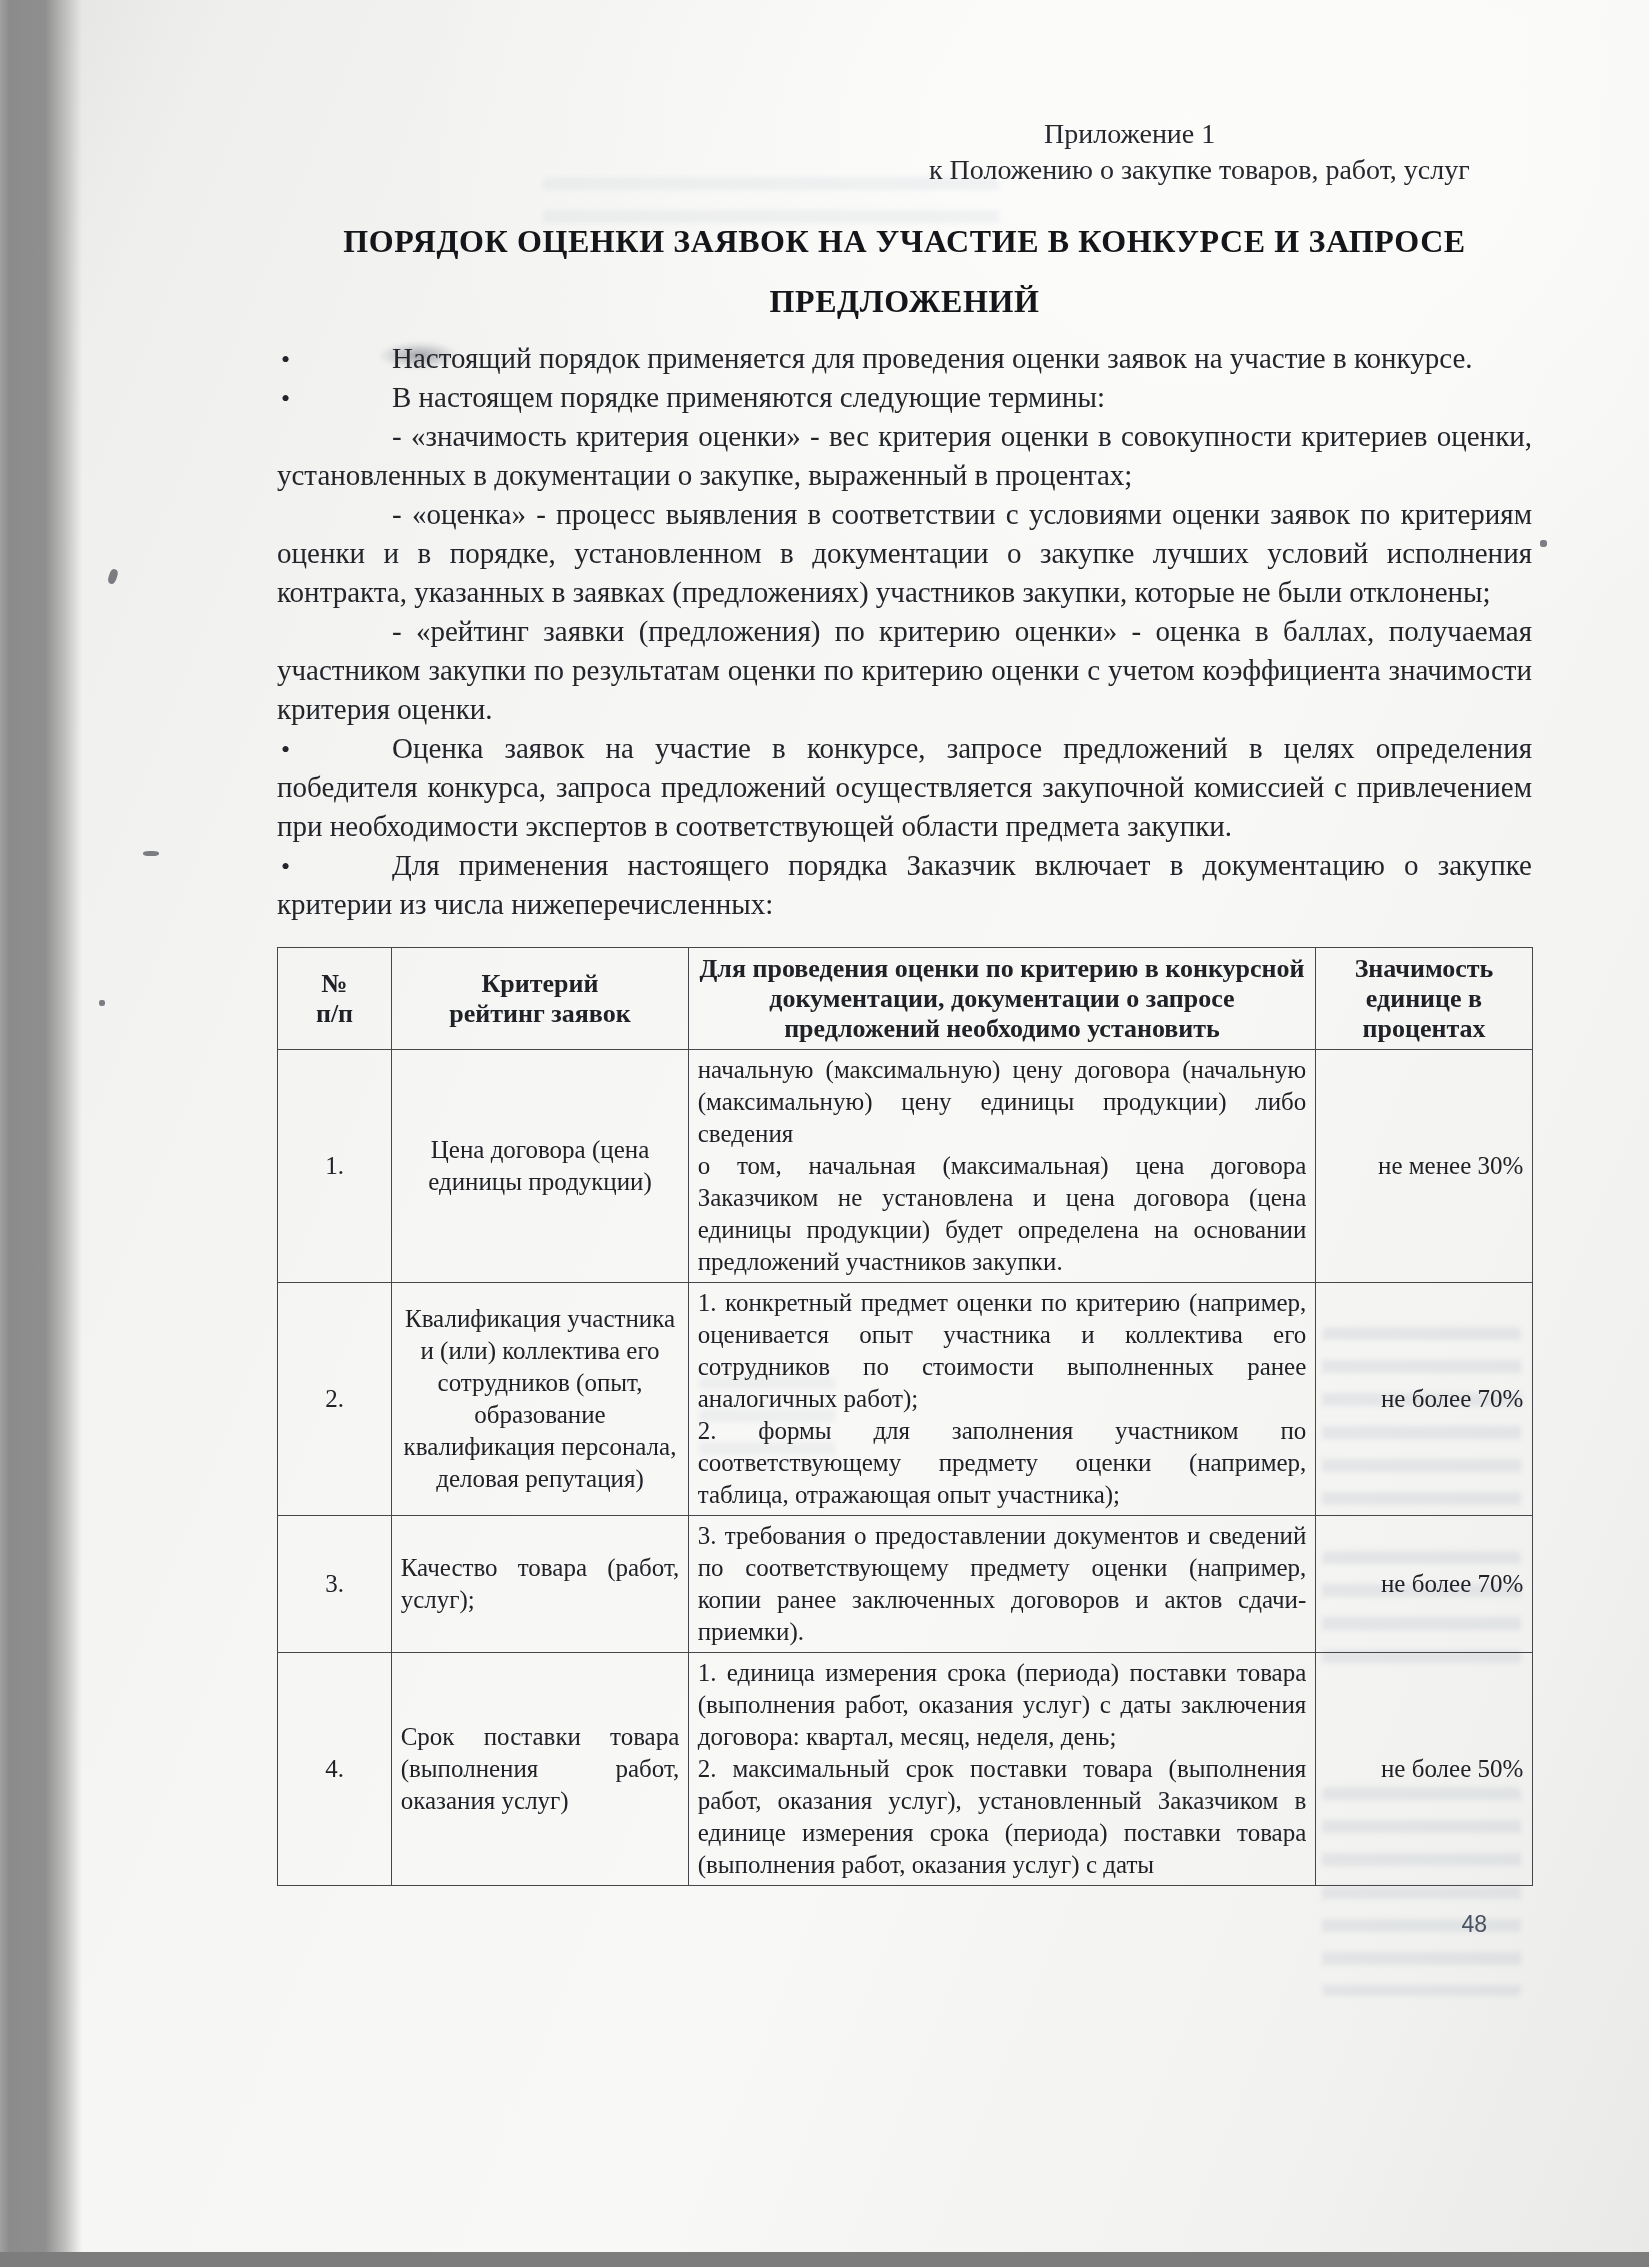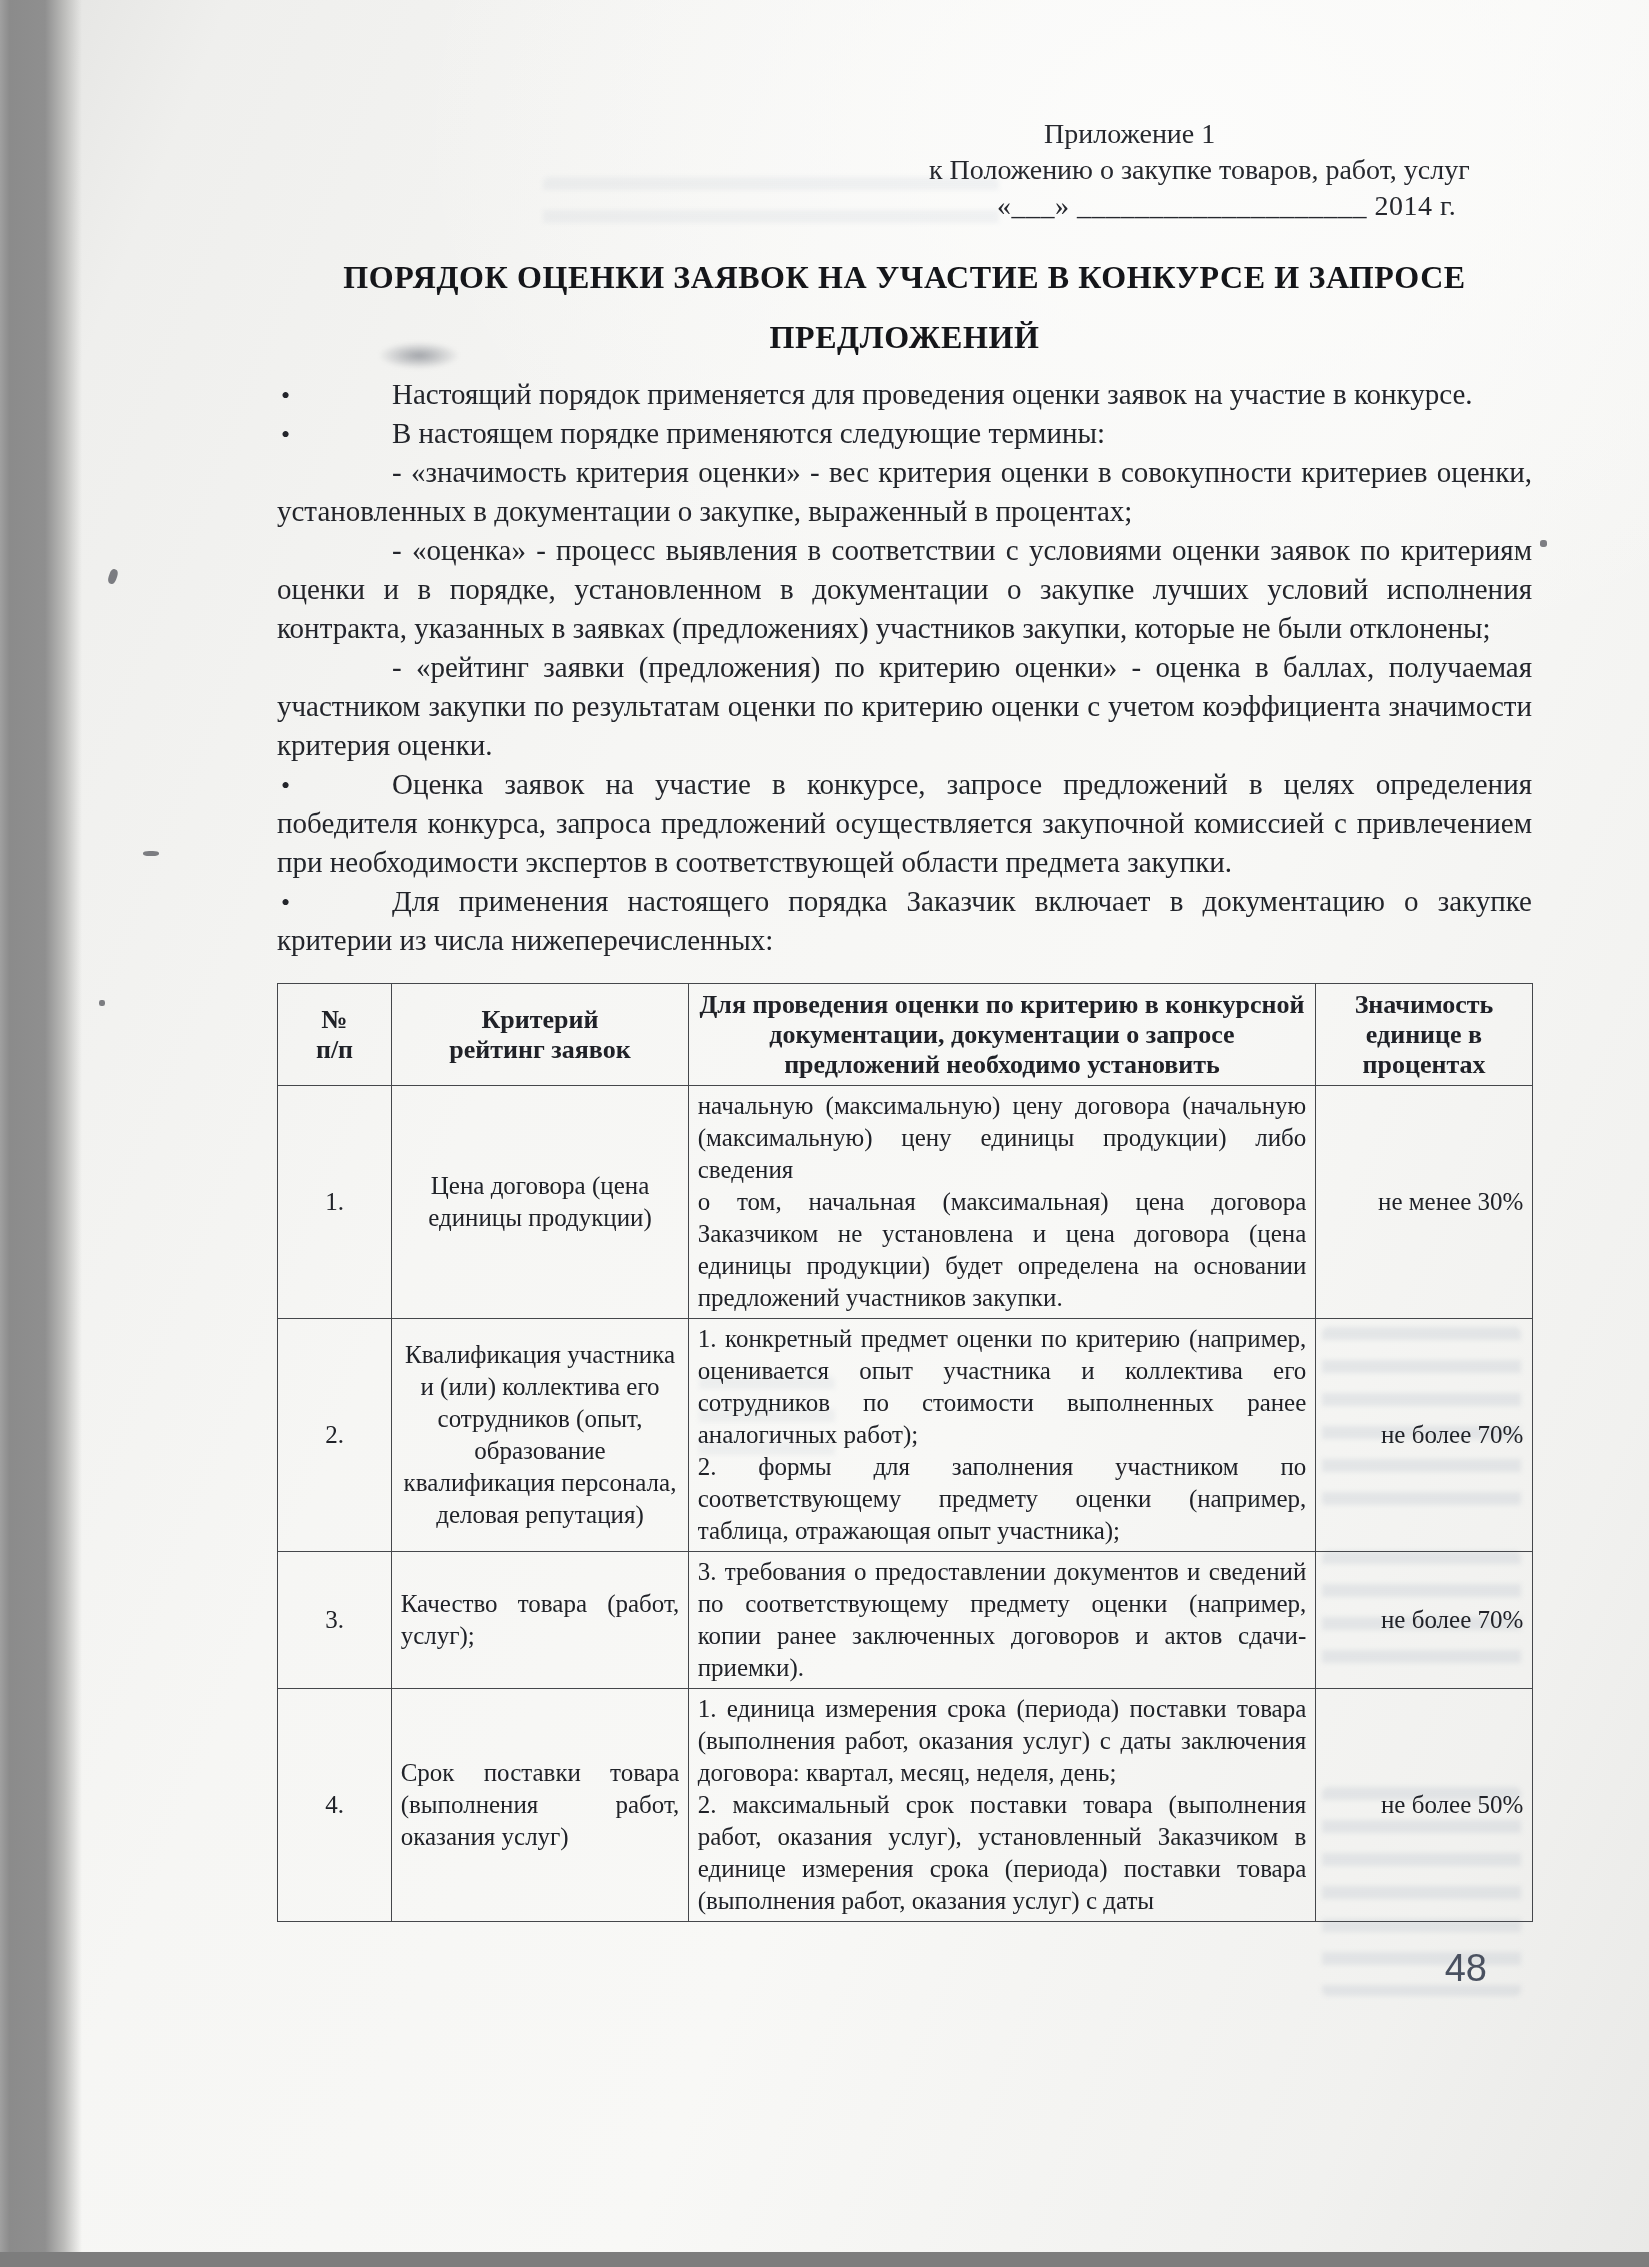--- a/index.html
+++ b/index.html
@@ -41,21 +41,21 @@
   }
   .criteria-table td { padding:3.9px 8.7px; vertical-align:middle; white-space:pre-line; }
   td.cell-num    { text-align:center; }
   td.crit-center { text-align:center; }
   td.crit-left   { text-align:justify; }
   td.cell-req    { text-align:justify; vertical-align:top; }
   td.cell-weight { text-align:right; }
 
   .pagenum-row {
     margin-top:25px; text-align:right; padding-right:45px;
-    font-family:"Liberation Sans","DejaVu Sans",sans-serif; font-size:38px; color:#4a5160;
+    font-family:"Liberation Sans","DejaVu Sans",sans-serif; font-size:23px; color:#4a5160;
   }
 
   
   .bleed {
     position:absolute; z-index:1; filter:blur(2.9px); opacity:.5; border-radius:5.8px;
     background:repeating-linear-gradient(to bottom,
       rgba(138,152,172,.32) 0px, rgba(138,152,172,.32) 12.6px,
       rgba(0,0,0,0) 12.6px, rgba(0,0,0,0) 33px);
   }
   .bleed.light { opacity:.3; }
@@ -81,21 +81,20 @@
   <div class="speck" style="left:109px; top:569px; width:7.8px;  height:14.6px; transform:rotate(18deg);"></div>
   <div class="speck" style="left:143px; top:851px; width:15.5px; height:4.9px;"></div>
   <div class="speck" style="left:1540px; top:540px; width:6.8px; height:6.8px;"></div>
   <div class="speck" style="left:99px; top:1000px; width:5.8px; height:5.8px;"></div>
 
   <div class="content">
 
     <div class="doc-header">
       <div class="h1line">Приложение 1</div>
       <div class="h2line">к Положению о закупке товаров, работ, услуг</div>
-      <div class="h3line">«___» ____________________ 2014 г.</div>
     </div>
 
     <h1 class="doc-title">ПОРЯДОК ОЦЕНКИ ЗАЯВОК НА УЧАСТИЕ В КОНКУРСЕ И ЗАПРОСЕ
 ПРЕДЛОЖЕНИЙ</h1>
 
     <div class="body-text">
       <p class="para">
         <span class="bullet-marker">•</span><span>Настоящий порядок применяется для проведения оценки заявок на участие в конкурсе.</span>
       </p>
       <p class="para">

